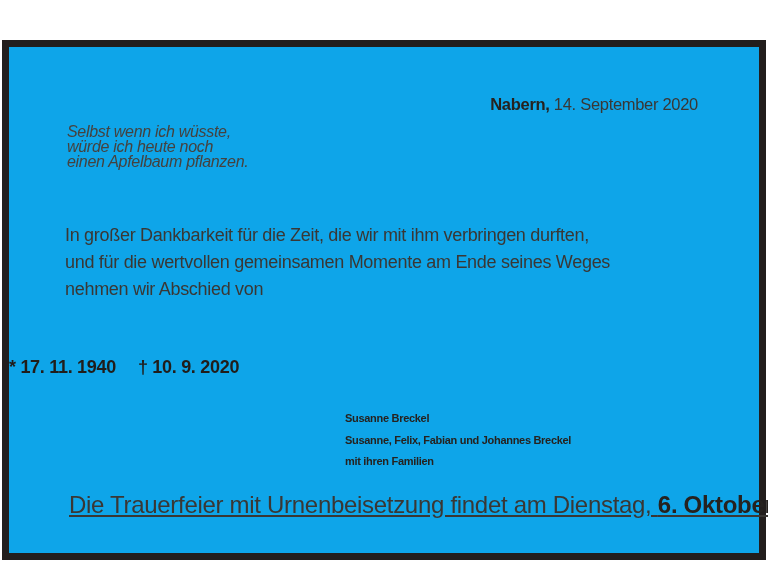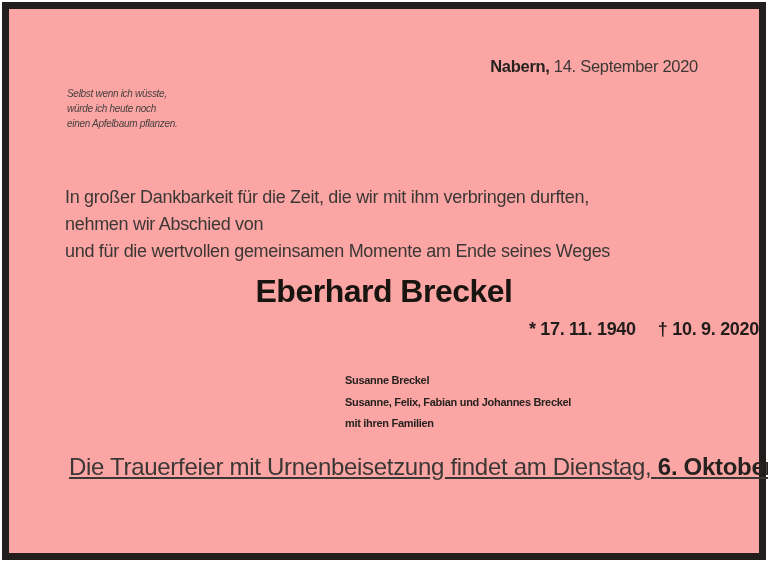--- a/index.html
+++ b/index.html
@@ -13,40 +13,41 @@
   .page {
     position: relative;
     width: 768px;
     height: 562px;
     background: #ffffff;
   }
   .sheet {
     position: absolute;
     inset: 2px;
     border: 7px solid #221e1d;
-    background: #fca5a5;
+    background: #0ea5e9;
     box-sizing: border-box;
+    margin-top: 38px;
   }
   .sheet > * {
     position: absolute;
     color: #3a3734;
     letter-spacing: -0.3px;
   }
   .dateline {
     top: 48px;
     right: 61px;
     font-size: 16.5px;
     white-space: nowrap;
   }
   .dateline .place { font-weight: bold; color: #26221f; }
   .epigraph {
     left: 58px;
     top: 78px;
     font-style: italic;
-    font-size: 10px;
+    font-size: 16px;
     line-height: 14.9px;
     color: #45423f;
   }
   .intro {
     left: 56px;
     top: 175px;
     font-size: 18px;
     line-height: 27px;
   }
   .line { white-space: nowrap; }
@@ -58,21 +59,21 @@
     text-align: center;
     font-size: 32px;
     font-weight: bold;
     color: #18140f;
     letter-spacing: -0.5px;
   }
   .dates {
     top: 310px;
     left: 0;
     width: 100%;
-    text-align: right;
+    text-align: left;
     font-size: 18px;
     font-weight: bold;
     color: #211d1a;
     white-space: nowrap;
   }
   .dates .death { margin-left: 22px; }
   .mourners {
     left: 336px;
     top: 361px;
     font-size: 11px;
@@ -100,25 +101,24 @@
     </div>
 
     <div class="epigraph">
       <div class="line">Selbst wenn ich wüsste,</div>
       <div class="line">würde ich heute noch</div>
       <div class="line">einen Apfelbaum pflanzen.</div>
     </div>
 
     <div class="intro">
       <div class="line">In großer Dankbarkeit für die Zeit, die wir mit ihm verbringen durften,</div>
+      <div class="line">und für die wertvollen gemeinsamen Momente am Ende seines Weges</div>
       <div class="line">nehmen wir Abschied von</div>
-      <div class="line">und für die wertvollen gemeinsamen Momente am Ende seines Weges</div>
     </div>
 
-    <h1 class="name">Eberhard Breckel</h1>
 
     <div class="dates">
       <span class="birth">* 17. 11. 1940</span><span class="death">† 10. 9. 2020</span>
     </div>
 
     <div class="mourners">
       <div class="line">Susanne Breckel</div>
       <div class="line">Susanne, Felix, Fabian und Johannes Breckel</div>
       <div class="line">mit ihren Familien</div>
     </div>

